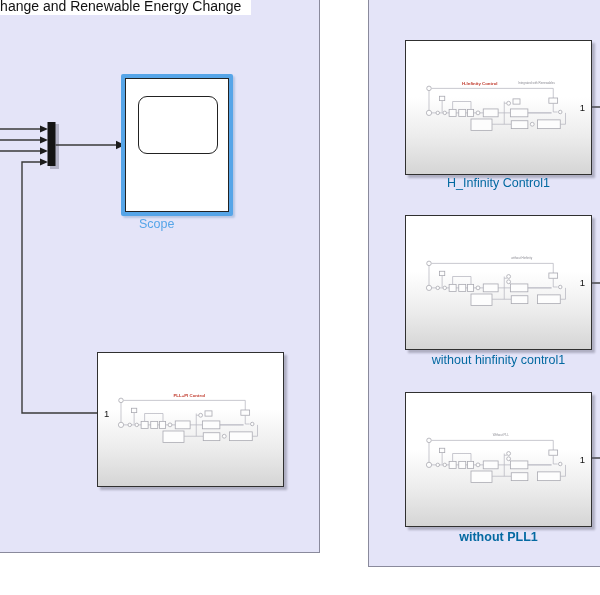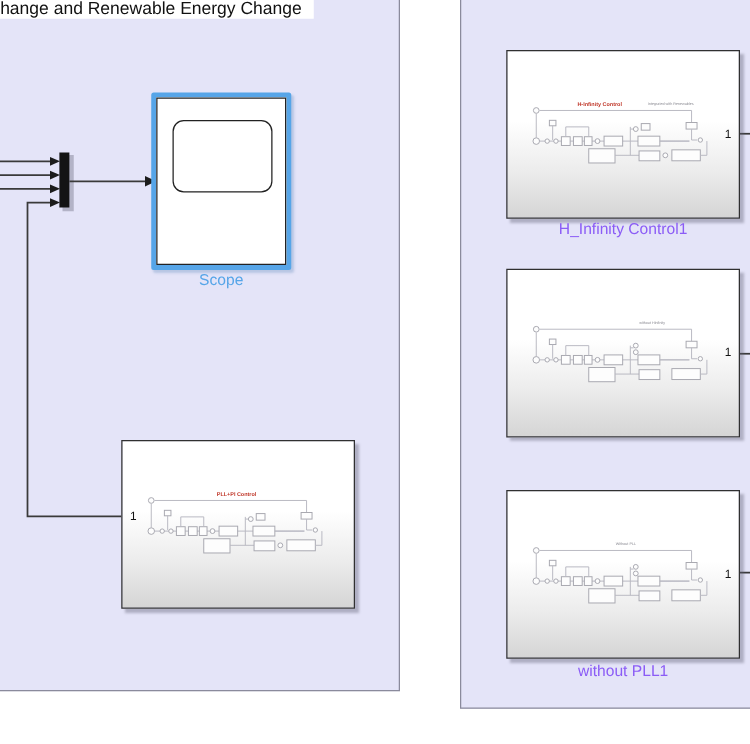--- a/index.html
+++ b/index.html
@@ -25,21 +25,21 @@
   .muxbar{fill:#141414;stroke:none;}
   .muxshadow{fill:rgba(90,90,110,0.35);}
   
   .block{
     position:absolute;width:187px;height:135px;box-sizing:border-box;
     border:1.6px solid #303030;
     background:linear-gradient(180deg,#ffffff 0%,#ffffff 42%,#ececec 72%,#d5d5d5 100%);
     box-shadow:3px 3px 2px rgba(95,95,115,0.40);
   }
   .block-label{
-    position:absolute;width:187px;text-align:center;color:#8b5cf6;
+    position:absolute;width:187px;text-align:center;color:#0369a1;
     font-size:12.5px;line-height:14px;white-space:nowrap;
   }
   .port{
     position:absolute;color:#141414;font-size:9.5px;line-height:10px;
   }
   .port-out{right:6px;top:50%;transform:translateY(-50%);}
   .port-in{left:6px;top:56px;}
   
   .thumb{position:absolute;left:14px;top:36px;width:158px;height:56px;}
   .sk line,.sk polyline{stroke:#b9b9c2;stroke-width:0.9;fill:none;}
@@ -52,21 +52,21 @@
     position:absolute;left:121px;top:74px;width:112px;height:142px;
     box-sizing:border-box;border:4px solid #56a5e8;background:#ffffff;
     border-radius:2px;box-shadow:2px 2px 2px rgba(100,140,190,0.35);
   }
   .scope-body{position:absolute;inset:0;border:1.6px solid #222;box-sizing:border-box;background:#fff;}
   .scope-screen{
     position:absolute;left:12px;top:17px;width:80px;height:58px;
     border:1.7px solid #222;border-radius:9px;box-sizing:border-box;background:#fff;
   }
   .scope-label{
-    position:absolute;left:121px;top:217px;width:112px;text-align:center;
+    position:absolute;left:139px;top:217px;width:112px;
     color:#56a5e8;font-size:12.5px;line-height:14px;
   }
 </style>
 </head>
 <body>
 
 <div id="canvas">
 
   <div class="area" style="left:-10px;top:-10px;width:330px;height:563px;"></div>
 
@@ -214,20 +214,21 @@
         <line x1="123" y1="41" x2="150" y2="41"></line>
         <rect x="58" y="48" width="24" height="13"></rect>
         <line x1="82" y1="54" x2="104" y2="54"></line>
         <rect x="104" y="50" width="19" height="9"></rect>
         <rect x="134" y="49" width="26" height="10"></rect>
         <polyline points="160,54 166,54 166,41"></polyline>
       </g>
       <text class="t-gray" x="116" y="8" text-anchor="middle">without Hinfinity</text>
     </svg>
   </div>
+  <div class="block-label" style="left:405px;top:353px;">without hinfinity control1</div>
 
   <div class="block" style="left:405px;top:392px;">
     <span class="port port-out">1</span>
     <svg class="thumb" viewBox="0 0 180 64">
       <g class="sk">
         <circle cx="10" cy="13" r="2.6"></circle>
         <polyline points="13,13 152,13 152,24"></polyline>
         <rect x="147" y="24" width="10" height="6"></rect>
         <polyline points="152,30 152,40 157,40"></polyline>
         <circle cx="160" cy="40" r="2"></circle>
@@ -252,15 +253,15 @@
         <line x1="123" y1="41" x2="150" y2="41"></line>
         <rect x="58" y="48" width="24" height="13"></rect>
         <line x1="82" y1="54" x2="104" y2="54"></line>
         <rect x="104" y="50" width="19" height="9"></rect>
         <rect x="134" y="49" width="26" height="10"></rect>
         <polyline points="160,54 166,54 166,41"></polyline>
       </g>
       <text class="t-gray" x="92" y="8" text-anchor="middle">Without PLL</text>
     </svg>
   </div>
-  <div class="block-label" style="left:405px;top:530px;">without PLL1</div>
+  <div class="block-label" style="left:405px;top:530px;font-weight:bold;">without PLL1</div>
 
 </div>
 
 </body></html>

